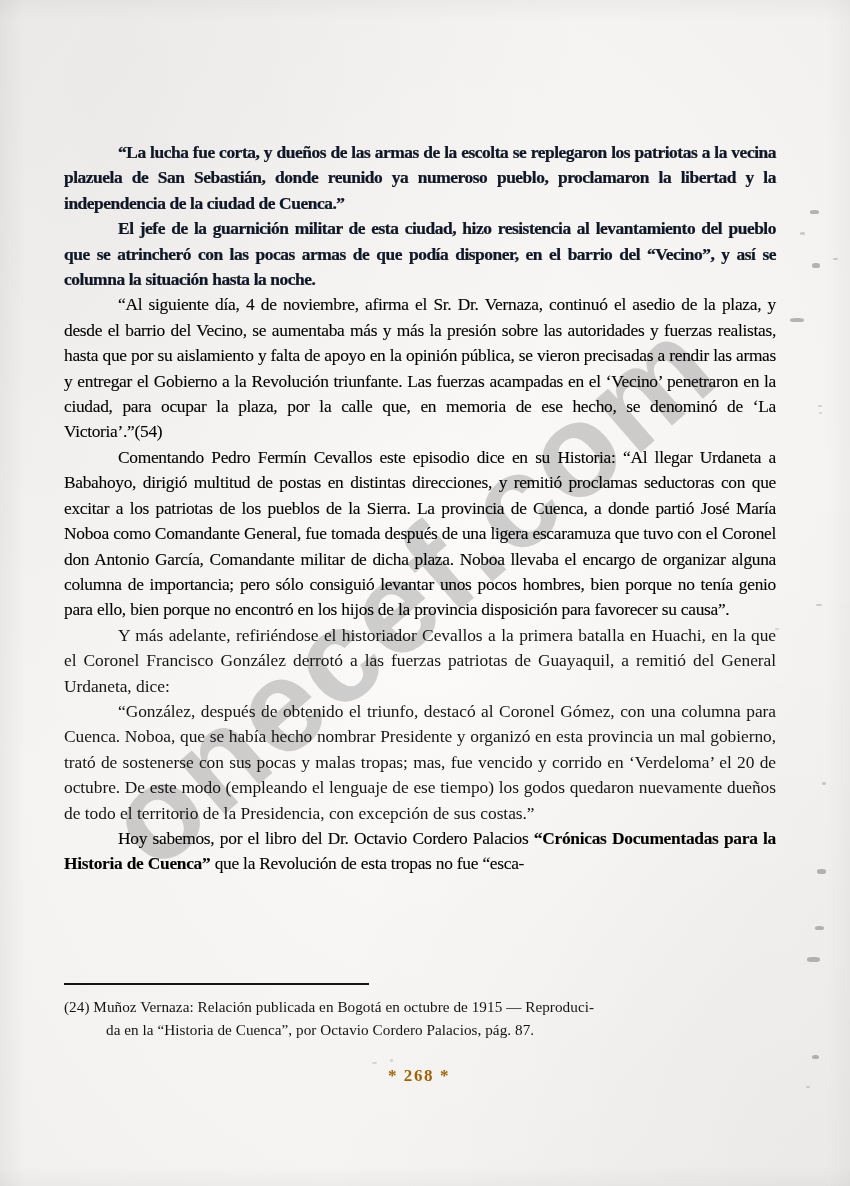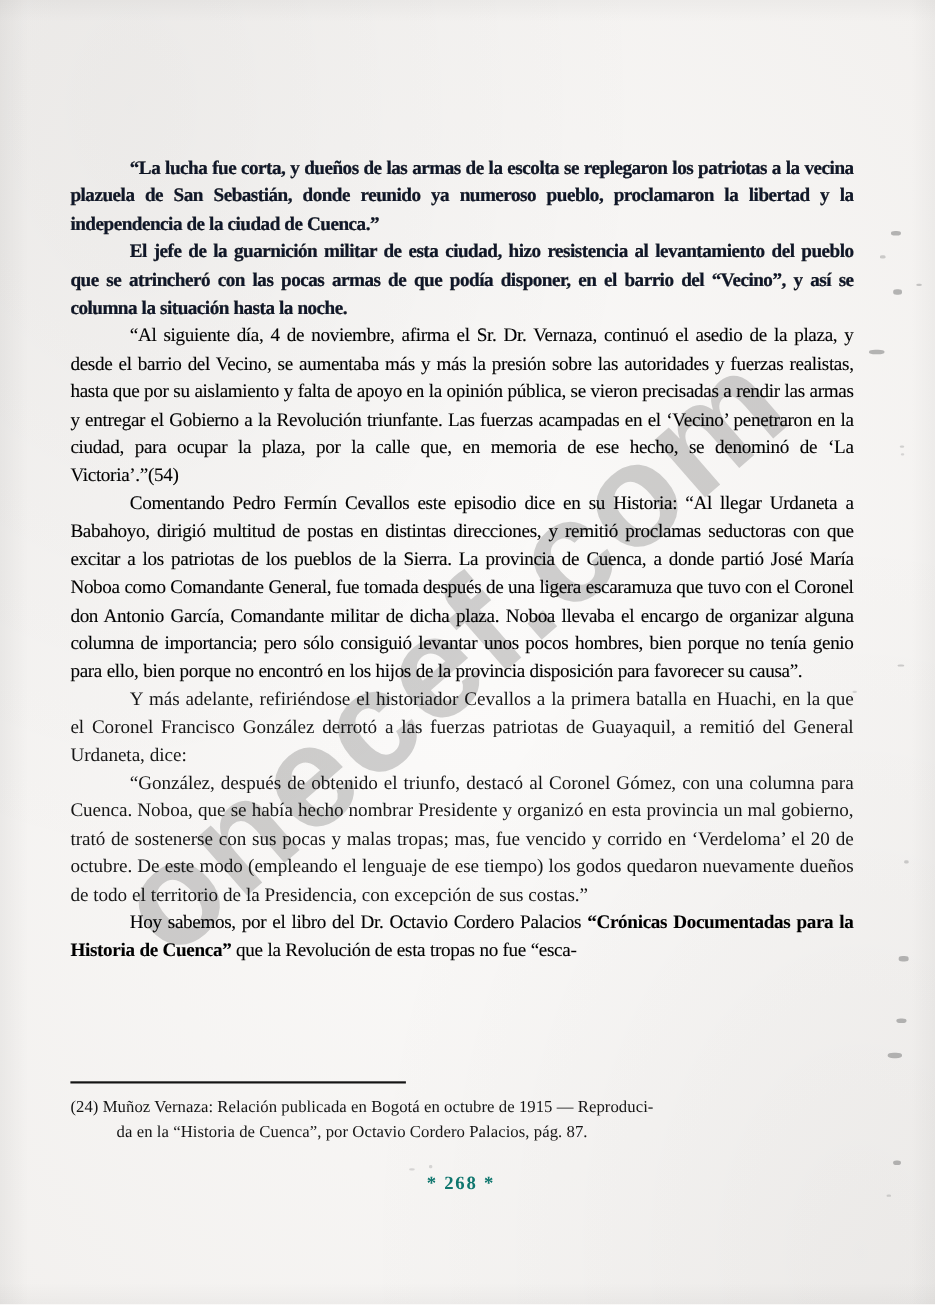--- a/index.html
+++ b/index.html
@@ -139,21 +139,21 @@
   .footnote .fn-line-2 { padding-left: 42px; }
 
   .folio {
     position: absolute;
     left: 0;
     top: 1066px;
     width: 838px;
     text-align: center;
     font-size: 17px;
     letter-spacing: 1.6px;
-    color: #0f766e;
+    color: #a16207;
     font-weight: 600;
   }
 
   
   .speck {
     position: absolute;
     background: #8b8b8b;
     border-radius: 40%;
     z-index: 4;
     opacity: 0.62;

